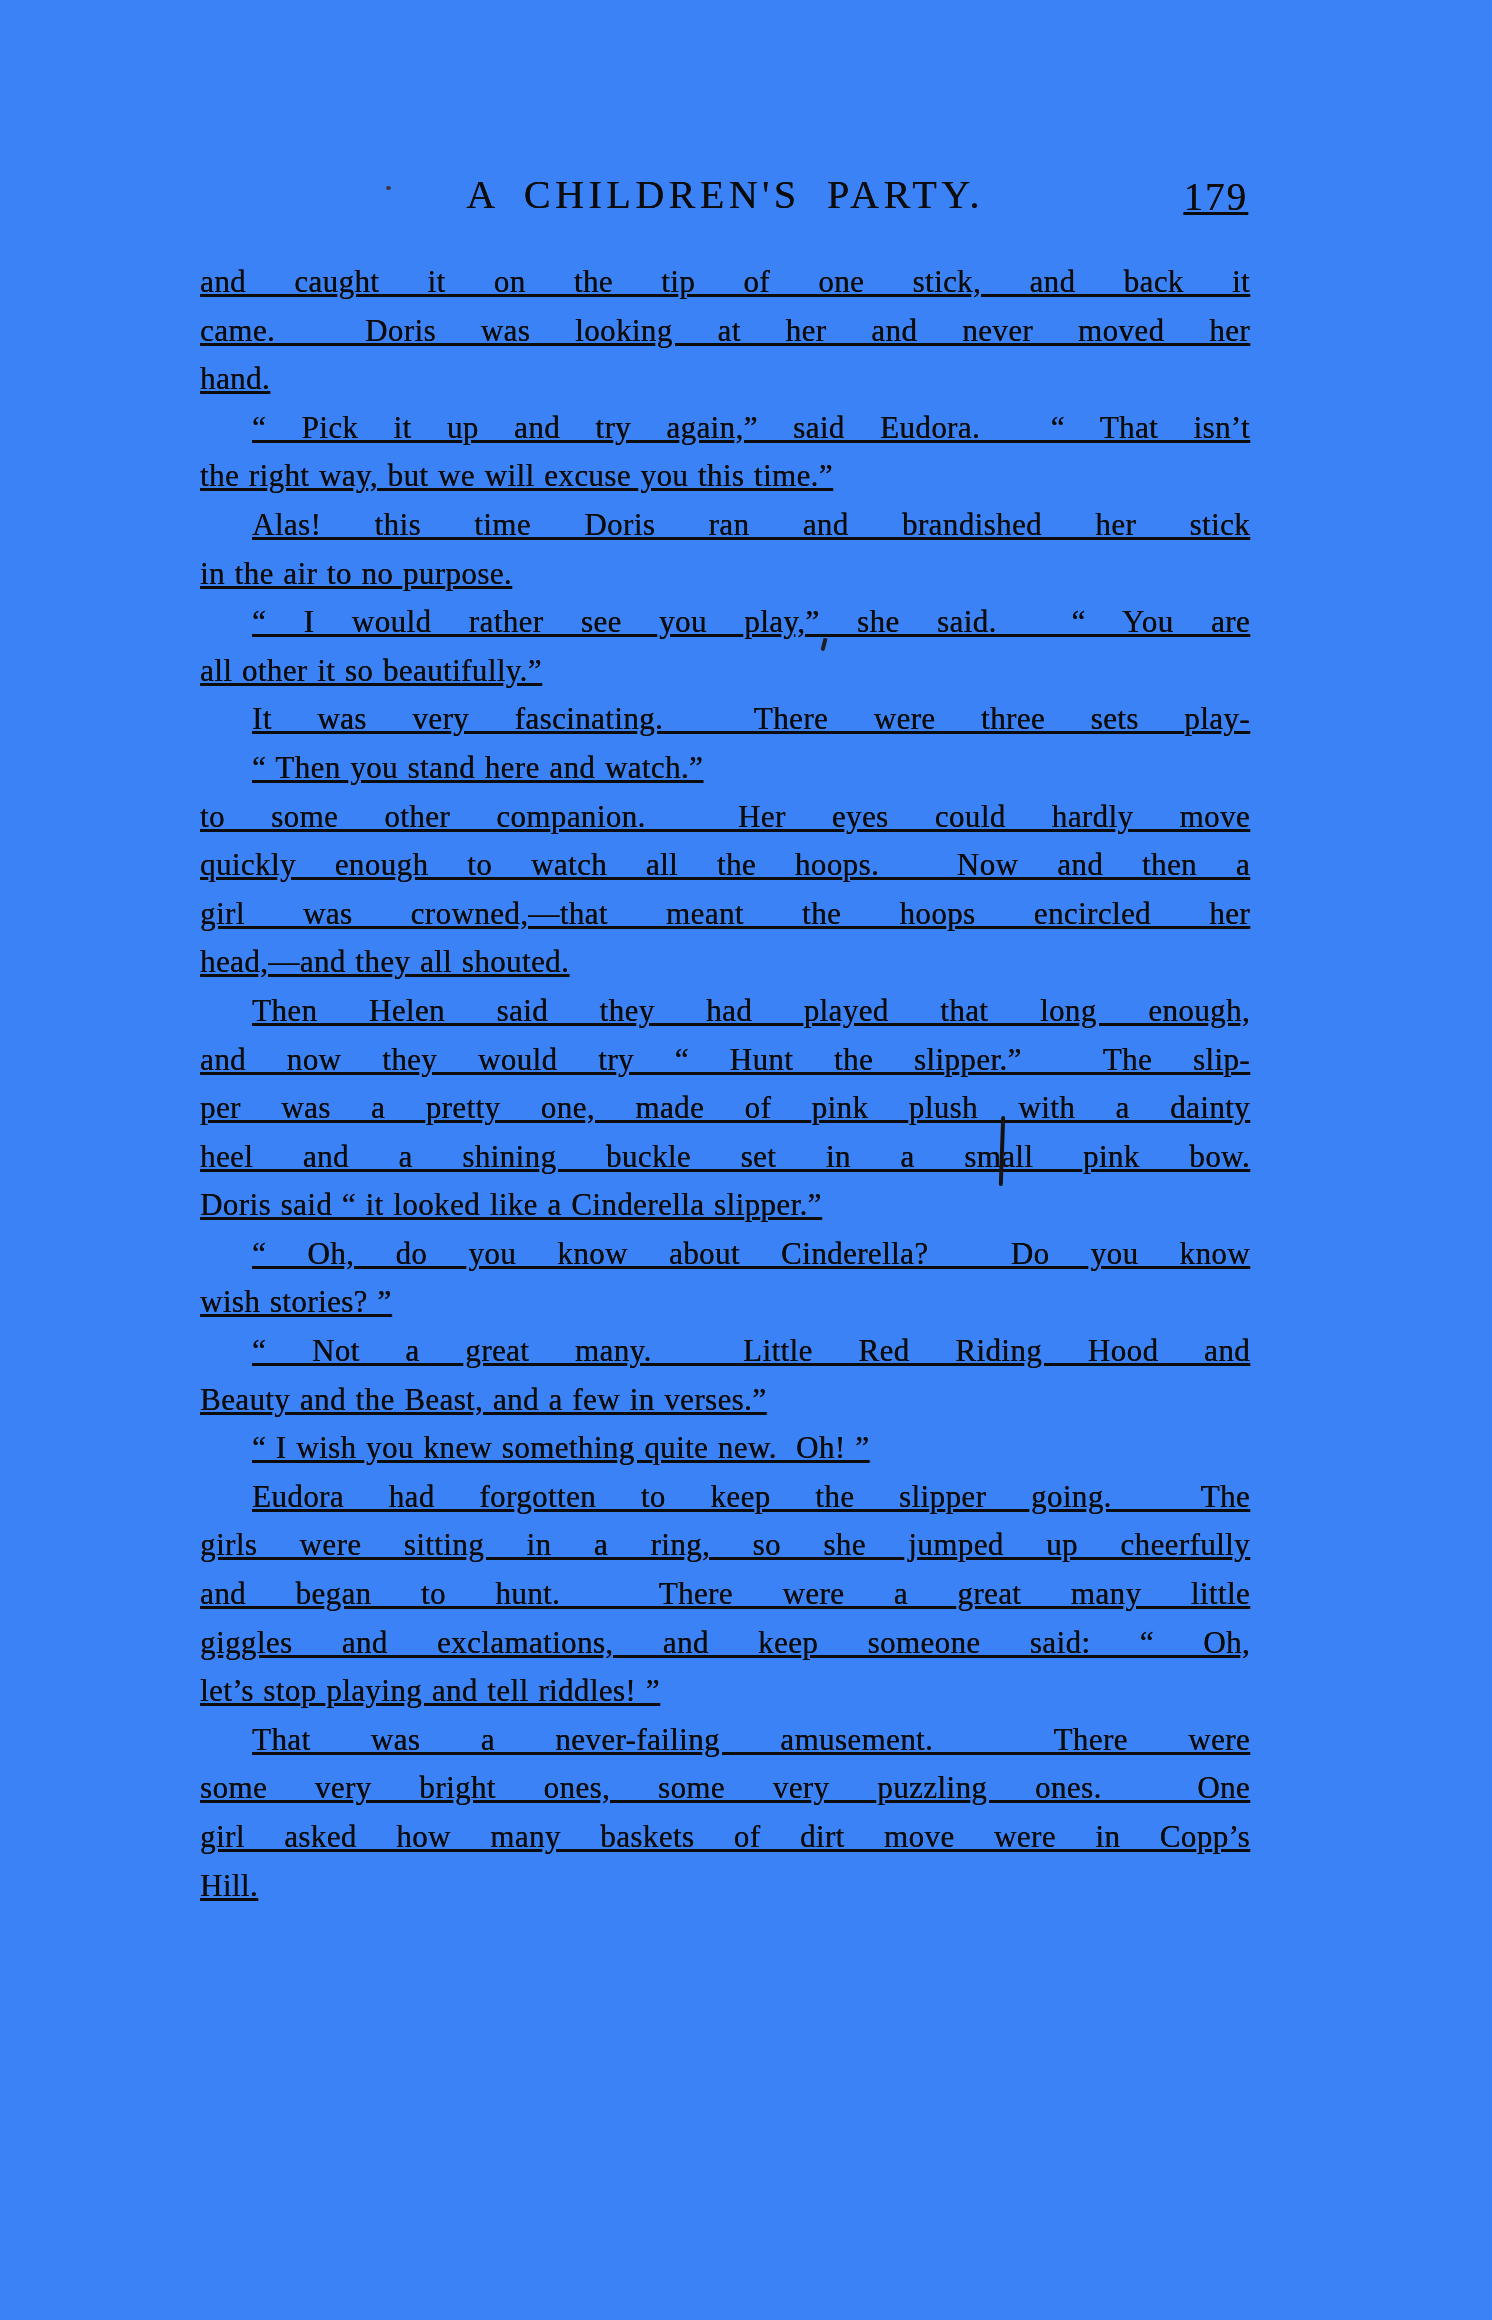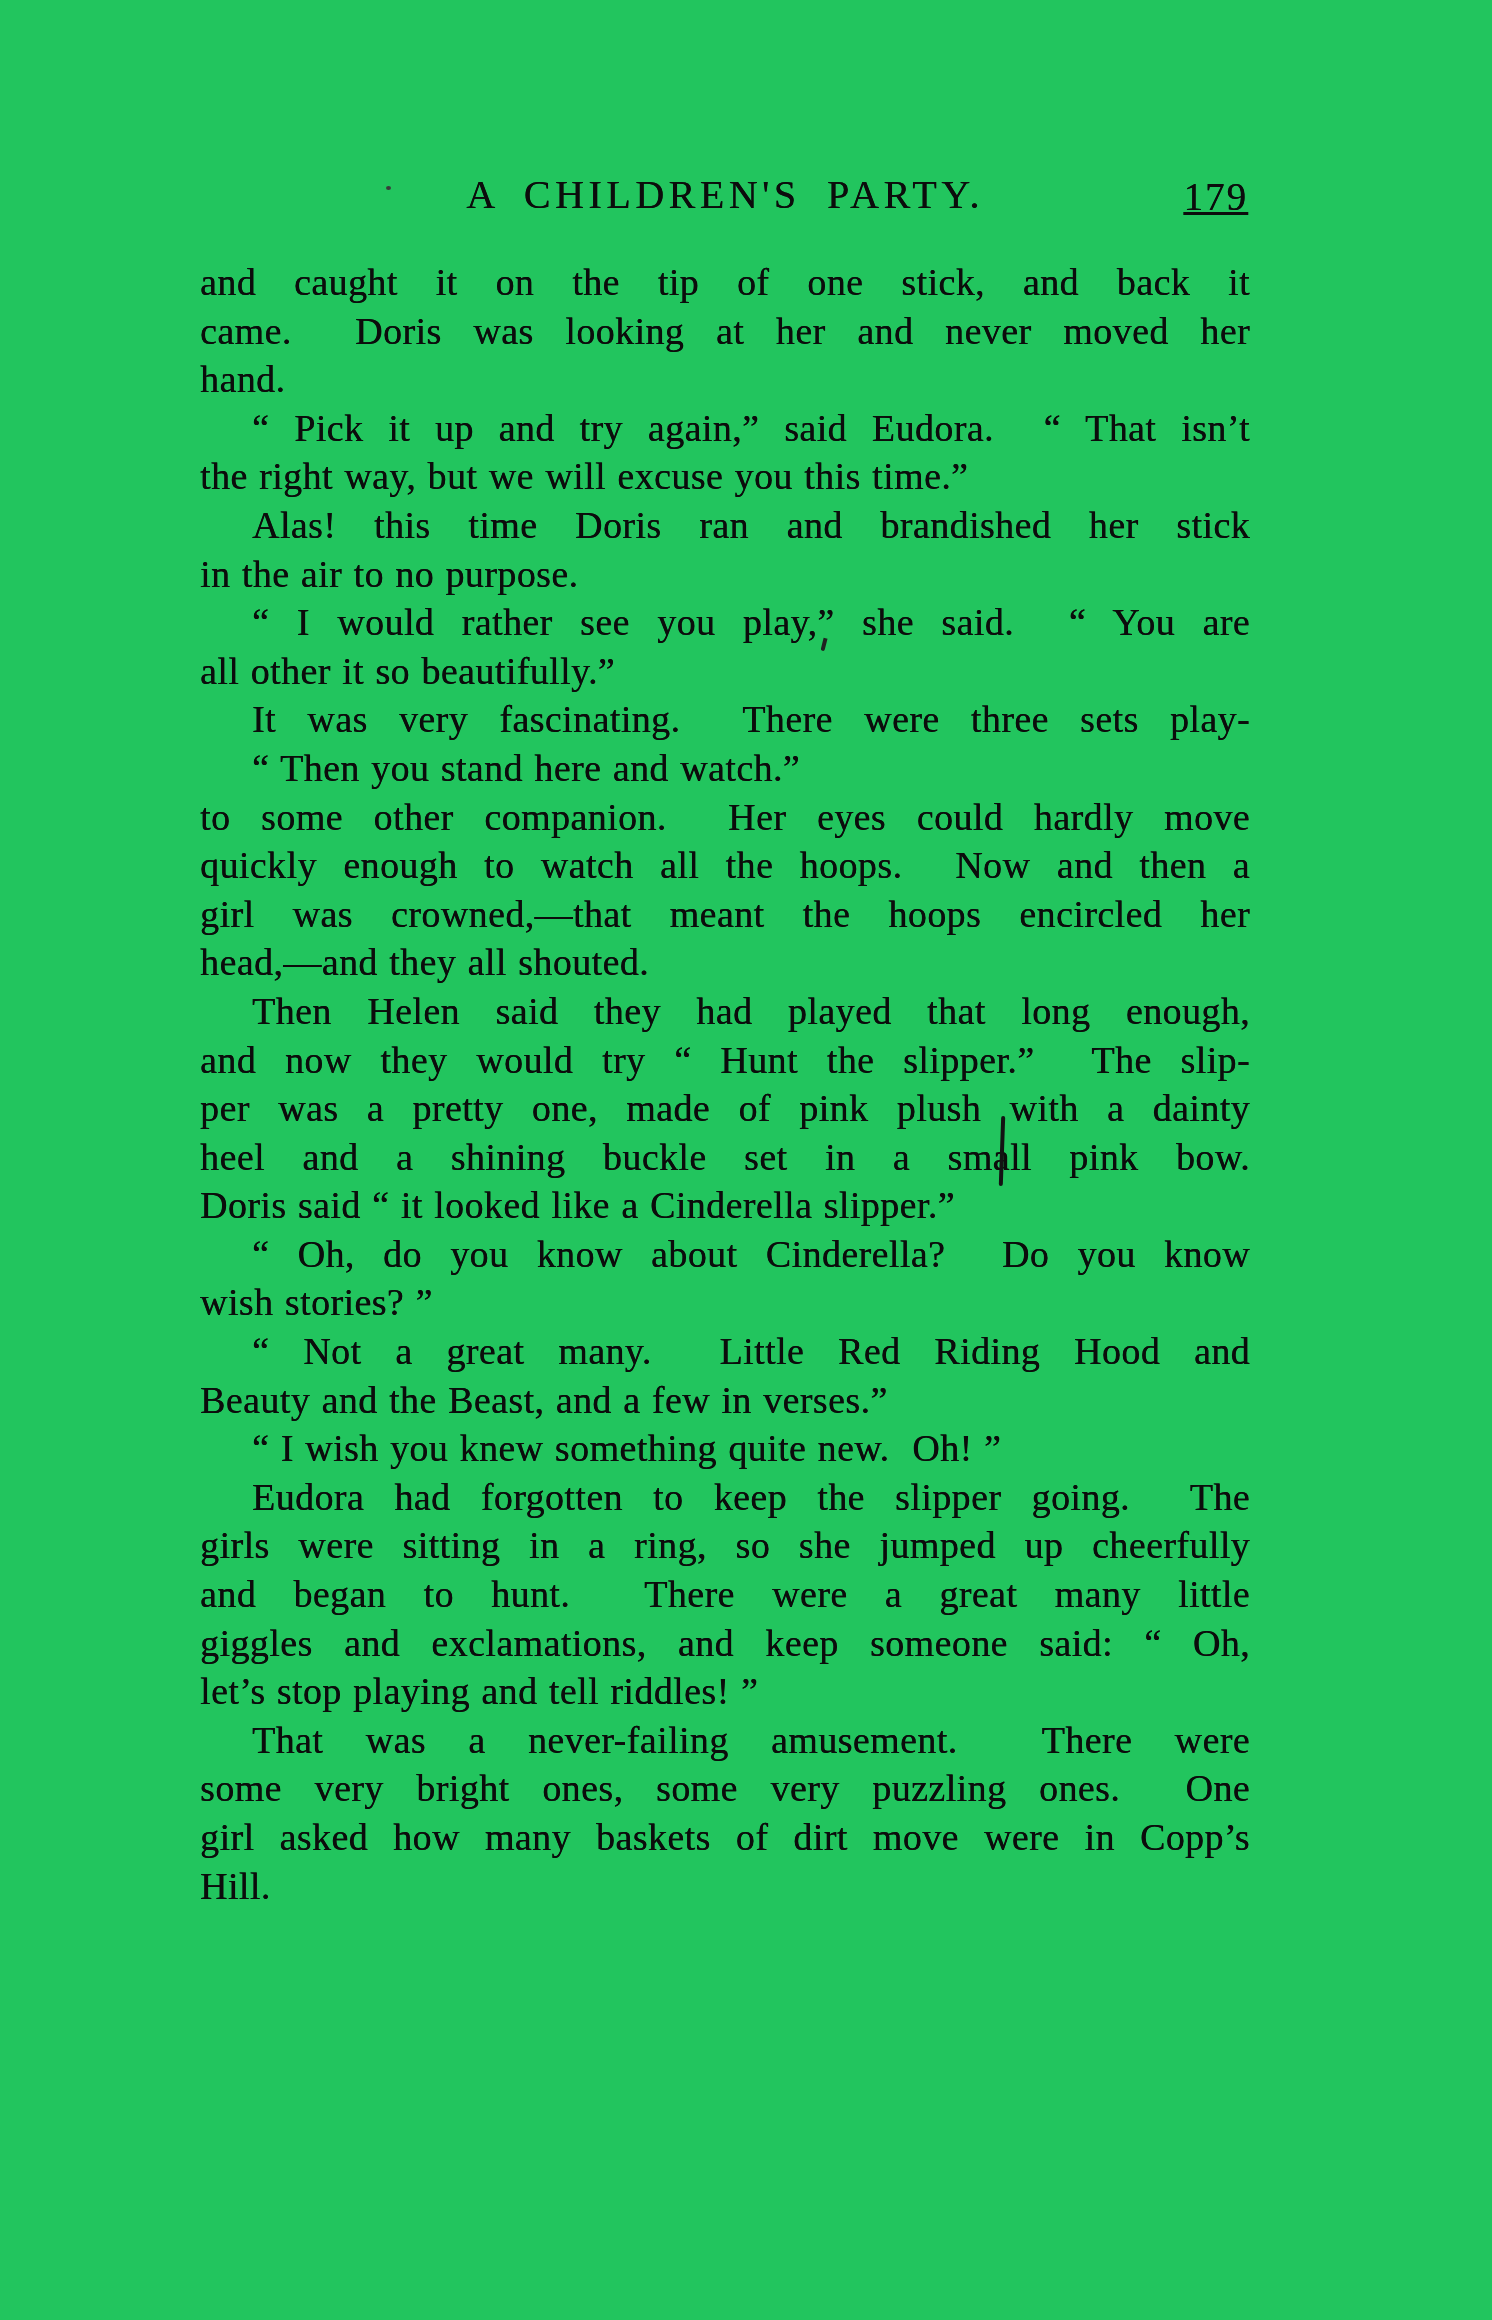--- a/index.html
+++ b/index.html
@@ -4,21 +4,21 @@
 <style>
   html, body {
     margin: 0;
     padding: 0;
     background: #ffffff;
   }
   .page {
     position: relative;
     width: 1492px;
     height: 2320px;
-    background: #22c55e;
+    background: #3b82f6;
     overflow: hidden;
     font-family: "Liberation Serif", "DejaVu Serif", serif;
     color: #0c0c0c;
   }
   .running-header {
     position: absolute;
     left: 200px;
     top: 170px;
     width: 1050px;
     height: 50px;
@@ -47,27 +47,28 @@
   }
   .text-block {
     position: absolute;
     left: 200px;
     top: 258px;
     width: 1050px;
   }
   .line {
     height: 48.6px;
     line-height: 48.6px;
-    font-size: 38px;
+    font-size: 31px;
     letter-spacing: 0.4px;
     word-spacing: 1.5px;
     text-align: justify;
     text-align-last: justify;
     white-space: nowrap;
     text-shadow: 0.3px 0 0 currentColor;
+    text-decoration: underline;
   }
   .line.end {
     text-align-last: left;
     white-space: normal;
   }
   .line.indent {
     text-indent: 52px;
   }
   .ink-speck {
     position: absolute;

